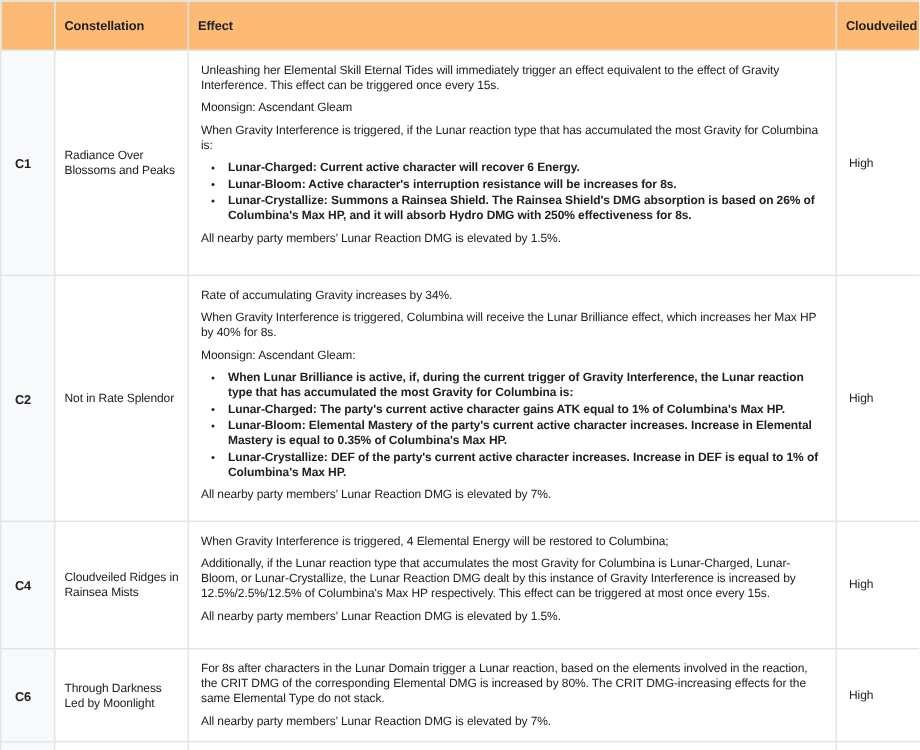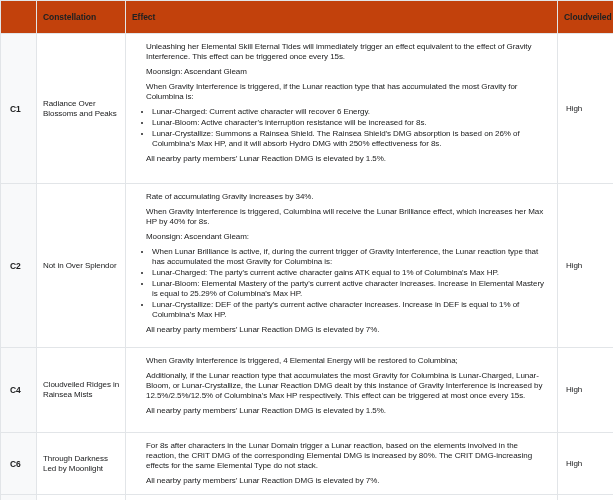--- a/index.html
+++ b/index.html
@@ -24,21 +24,21 @@
   .constellation-table th,
   .constellation-table td {
     border: 1px solid #e2e5e8;
     padding: 7px 8px;
     font-size: 8px;
     line-height: 10px;
     letter-spacing: -0.06px;
     vertical-align: middle;
   }
   .constellation-table thead th {
-    background: #c2410c;
+    background: #fdba74;
     font-weight: bold;
     font-size: 8.5px;
     text-align: left;
     height: 33px;
     padding: 6px 6px;
   }
   col.c-id   { width: 36px; }
   col.c-name { width: 89px; }
   col.c-eff  { width: 432px; }
   col.c-imp  { width: 56px; }
@@ -57,26 +57,27 @@
     vertical-align: middle;
   }
   td.effect-cell {
     vertical-align: top;
     padding: 8px 8px 6px 8px;
   }
   td.importance-cell {
     vertical-align: middle;
   }
   .effect-cell p {
-    margin: 0 0 5px 12px;
+    margin: 0 0 5px 0;
   }
   .effect-cell p:last-child { margin-bottom: 0; }
   .effect-cell ul {
     margin: 0 0 5px 0;
     padding: 0 0 0 18px;
+    font-weight: bold;
   }
   .effect-cell li {
     margin: 0 0 1px 0;
   }
   tr.r-c1 { height: 150px; }
   tr.r-c2 { height: 164px; }
   tr.r-c4 { height: 85px; }
   tr.r-c6 { height: 62px; }
   tr.r-partial { height: 45px; }
 </style>
@@ -103,39 +104,39 @@
 
       <tr class="r-c1">
         <td class="row-id">C1</td>
         <td class="constellation-name">Radiance Over Blossoms and Peaks</td>
         <td class="effect-cell">
           <p>Unleashing her Elemental Skill Eternal Tides will immediately trigger an effect equivalent to the effect of Gravity Interference. This effect can be triggered once every 15s.</p>
           <p>Moonsign: Ascendant Gleam</p>
           <p>When Gravity Interference is triggered, if the Lunar reaction type that has accumulated the most Gravity for Columbina is:</p>
           <ul>
             <li>Lunar-Charged: Current active character will recover 6 Energy.</li>
-            <li>Lunar-Bloom: Active character's interruption resistance will be increased for 8s.</li>
+            <li>Lunar-Bloom: Active character's interruption resistance will be increases for 8s.</li>
             <li>Lunar-Crystallize: Summons a Rainsea Shield. The Rainsea Shield's DMG absorption is based on 26% of Columbina's Max HP, and it will absorb Hydro DMG with 250% effectiveness for 8s.</li>
           </ul>
           <p>All nearby party members’ Lunar Reaction DMG is elevated by 1.5%.</p>
         </td>
         <td class="importance-cell">High</td>
       </tr>
 
       <tr class="r-c2">
         <td class="row-id">C2</td>
-        <td class="constellation-name">Not in Over Splendor</td>
+        <td class="constellation-name">Not in Rate Splendor</td>
         <td class="effect-cell">
           <p>Rate of accumulating Gravity increases by 34%.</p>
           <p>When Gravity Interference is triggered, Columbina will receive the Lunar Brilliance effect, which increases her Max HP by 40% for 8s.</p>
           <p>Moonsign: Ascendant Gleam:</p>
           <ul>
             <li>When Lunar Brilliance is active, if, during the current trigger of Gravity Interference, the Lunar reaction type that has accumulated the most Gravity for Columbina is:</li>
             <li>Lunar-Charged: The party's current active character gains ATK equal to 1% of Columbina's Max HP.</li>
-            <li>Lunar-Bloom: Elemental Mastery of the party's current active character increases. Increase in Elemental Mastery is equal to 25.29% of Columbina's Max HP.</li>
+            <li>Lunar-Bloom: Elemental Mastery of the party's current active character increases. Increase in Elemental Mastery is equal to 0.35% of Columbina's Max HP.</li>
             <li>Lunar-Crystallize: DEF of the party's current active character increases. Increase in DEF is equal to 1% of Columbina's Max HP.</li>
           </ul>
           <p>All nearby party members’ Lunar Reaction DMG is elevated by 7%.</p>
         </td>
         <td class="importance-cell">High</td>
       </tr>
 
       <tr class="r-c4">
         <td class="row-id">C4</td>
         <td class="constellation-name">Cloudveiled Ridges in Rainsea Mists</td>

